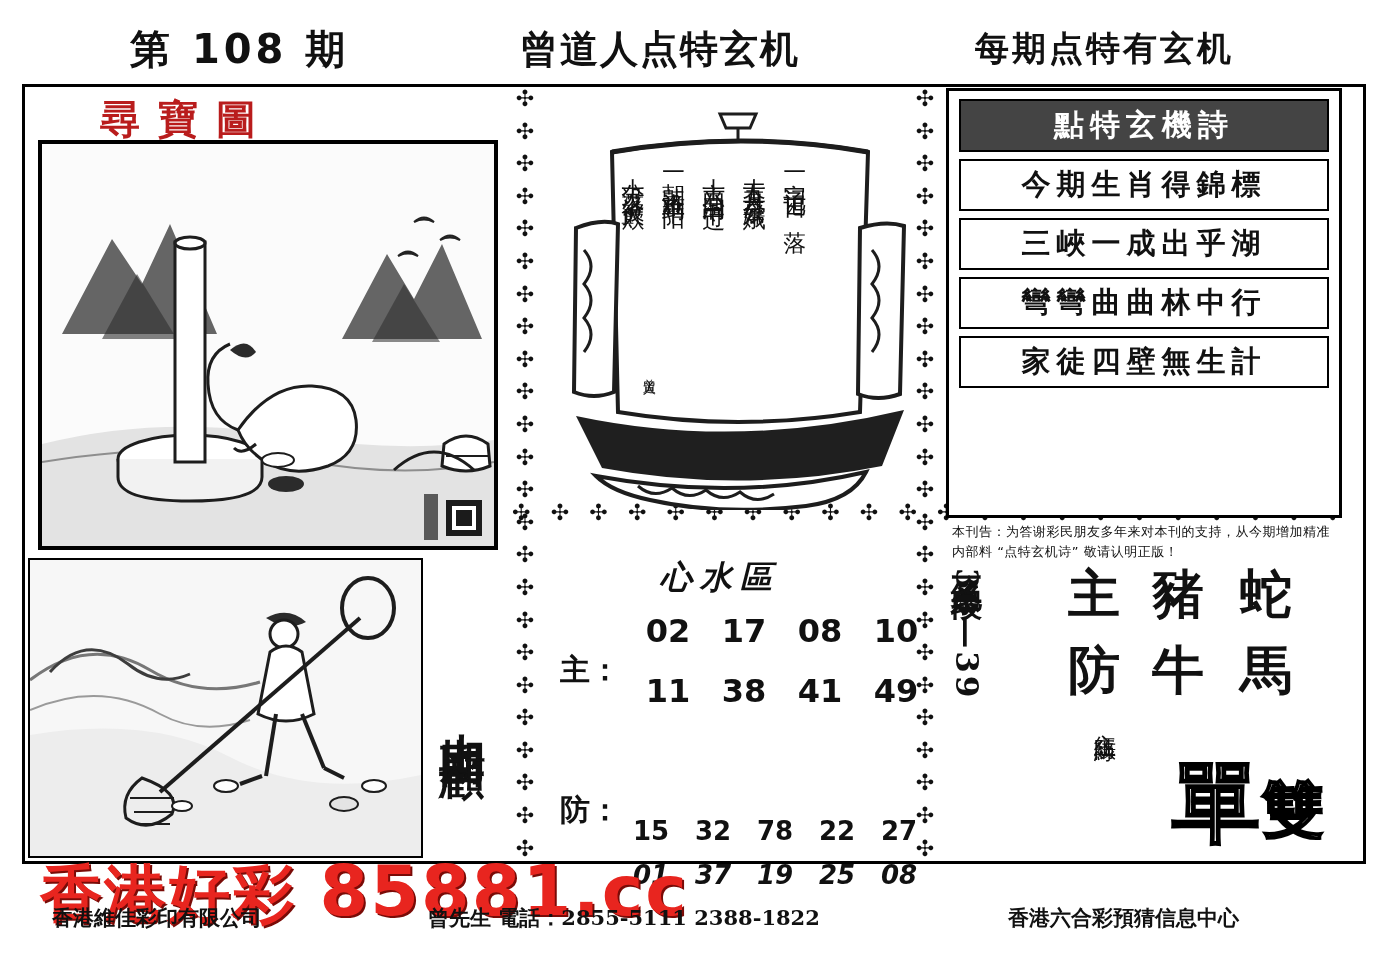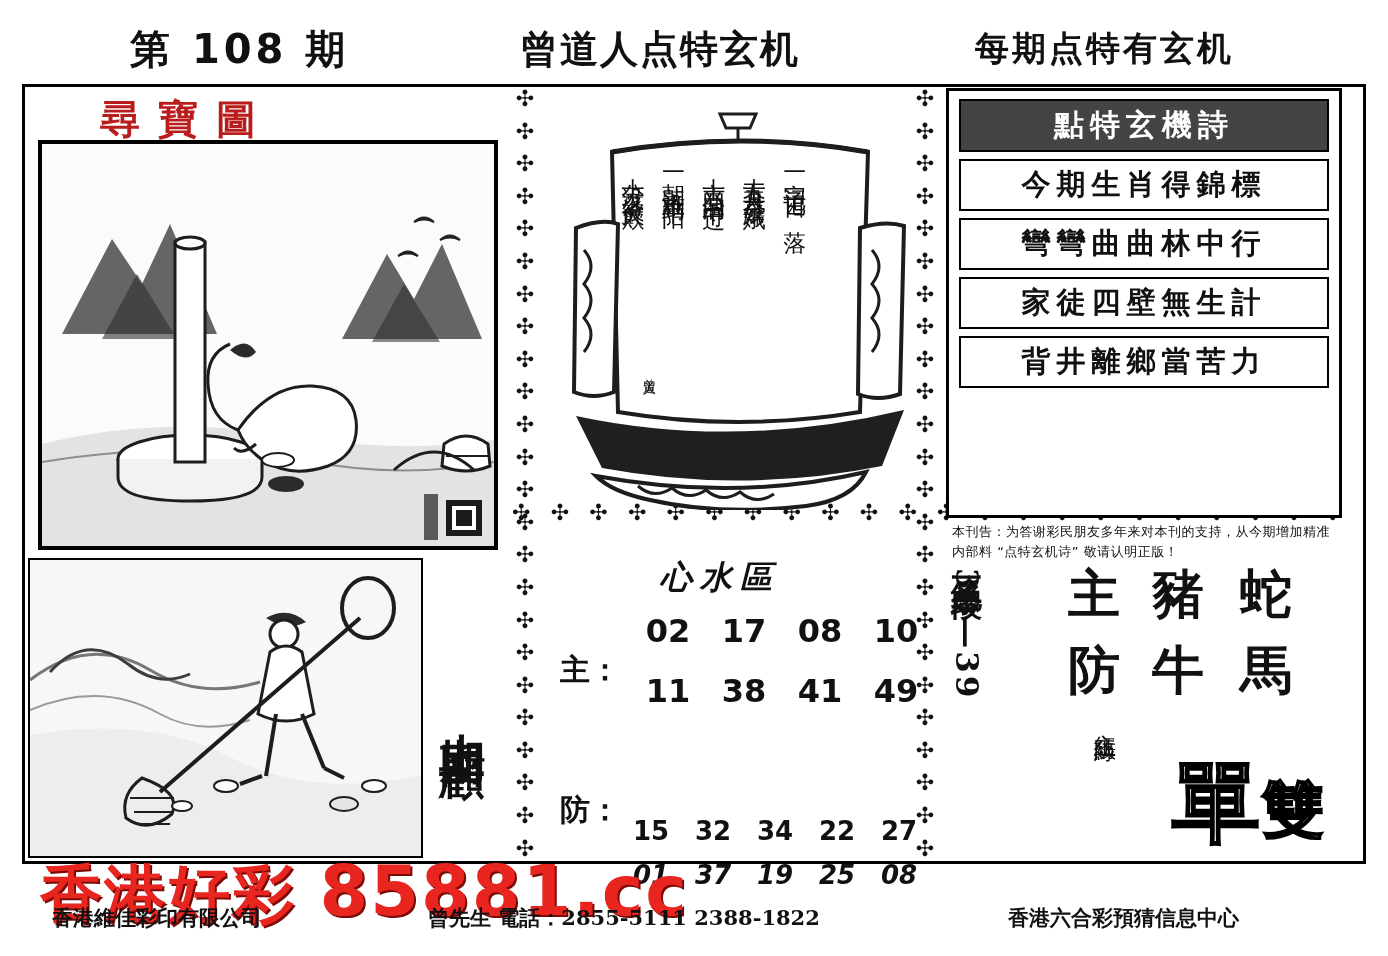--- a/index.html
+++ b/index.html
@@ -389,23 +389,23 @@
     <div class="poem-col">十五奔月会嫦娥，</div>
     <div class="poem-col">十六当回洞中过</div>
     <div class="poem-col">一朝落难到平阳，</div>
     <div class="poem-col">十分没落被犬欺</div>
   </div>
   <div class="poem-sign">曾道人</div>
 
   <div class="panel">
     <div class="panel-head">點特玄機詩</div>
     <div class="panel-line">今期生肖得錦標</div>
+    <div class="panel-line">三峽一成出乎湖</div>
     <div class="panel-line">彎彎曲曲林中行</div>
     <div class="panel-line">家徒四壁無生計</div>
-    <div class="panel-line">背井離鄉當苦力</div>
   </div>
   <div class="panel-note">本刊告：为答谢彩民朋友多年来对本刊的支持，从今期增加精准内部料 “点特玄机诗” 敬请认明正版！</div>
 
   <div class="xinshui-title">心水區</div>
   <div class="lbl-zhu">主：</div>
   <div class="lbl-fang">防：</div>
 
   <div class="numrow big r1">
     <span>02</span>
     <span>17</span>
@@ -414,21 +414,21 @@
   </div>
   <div class="numrow big r2">
     <span>11</span>
     <span>38</span>
     <span>41</span>
     <span>49</span>
   </div>
   <div class="numrow sm r3">
     <span>15</span>
     <span>32</span>
-    <span>34</span>
+    <span>78</span>
     <span>22</span>
     <span>27</span>
   </div>
   <div class="numrow sm r4">
     <span>01</span>
     <span>37</span>
     <span>19</span>
     <span>25</span>
     <span>08</span>
   </div>

